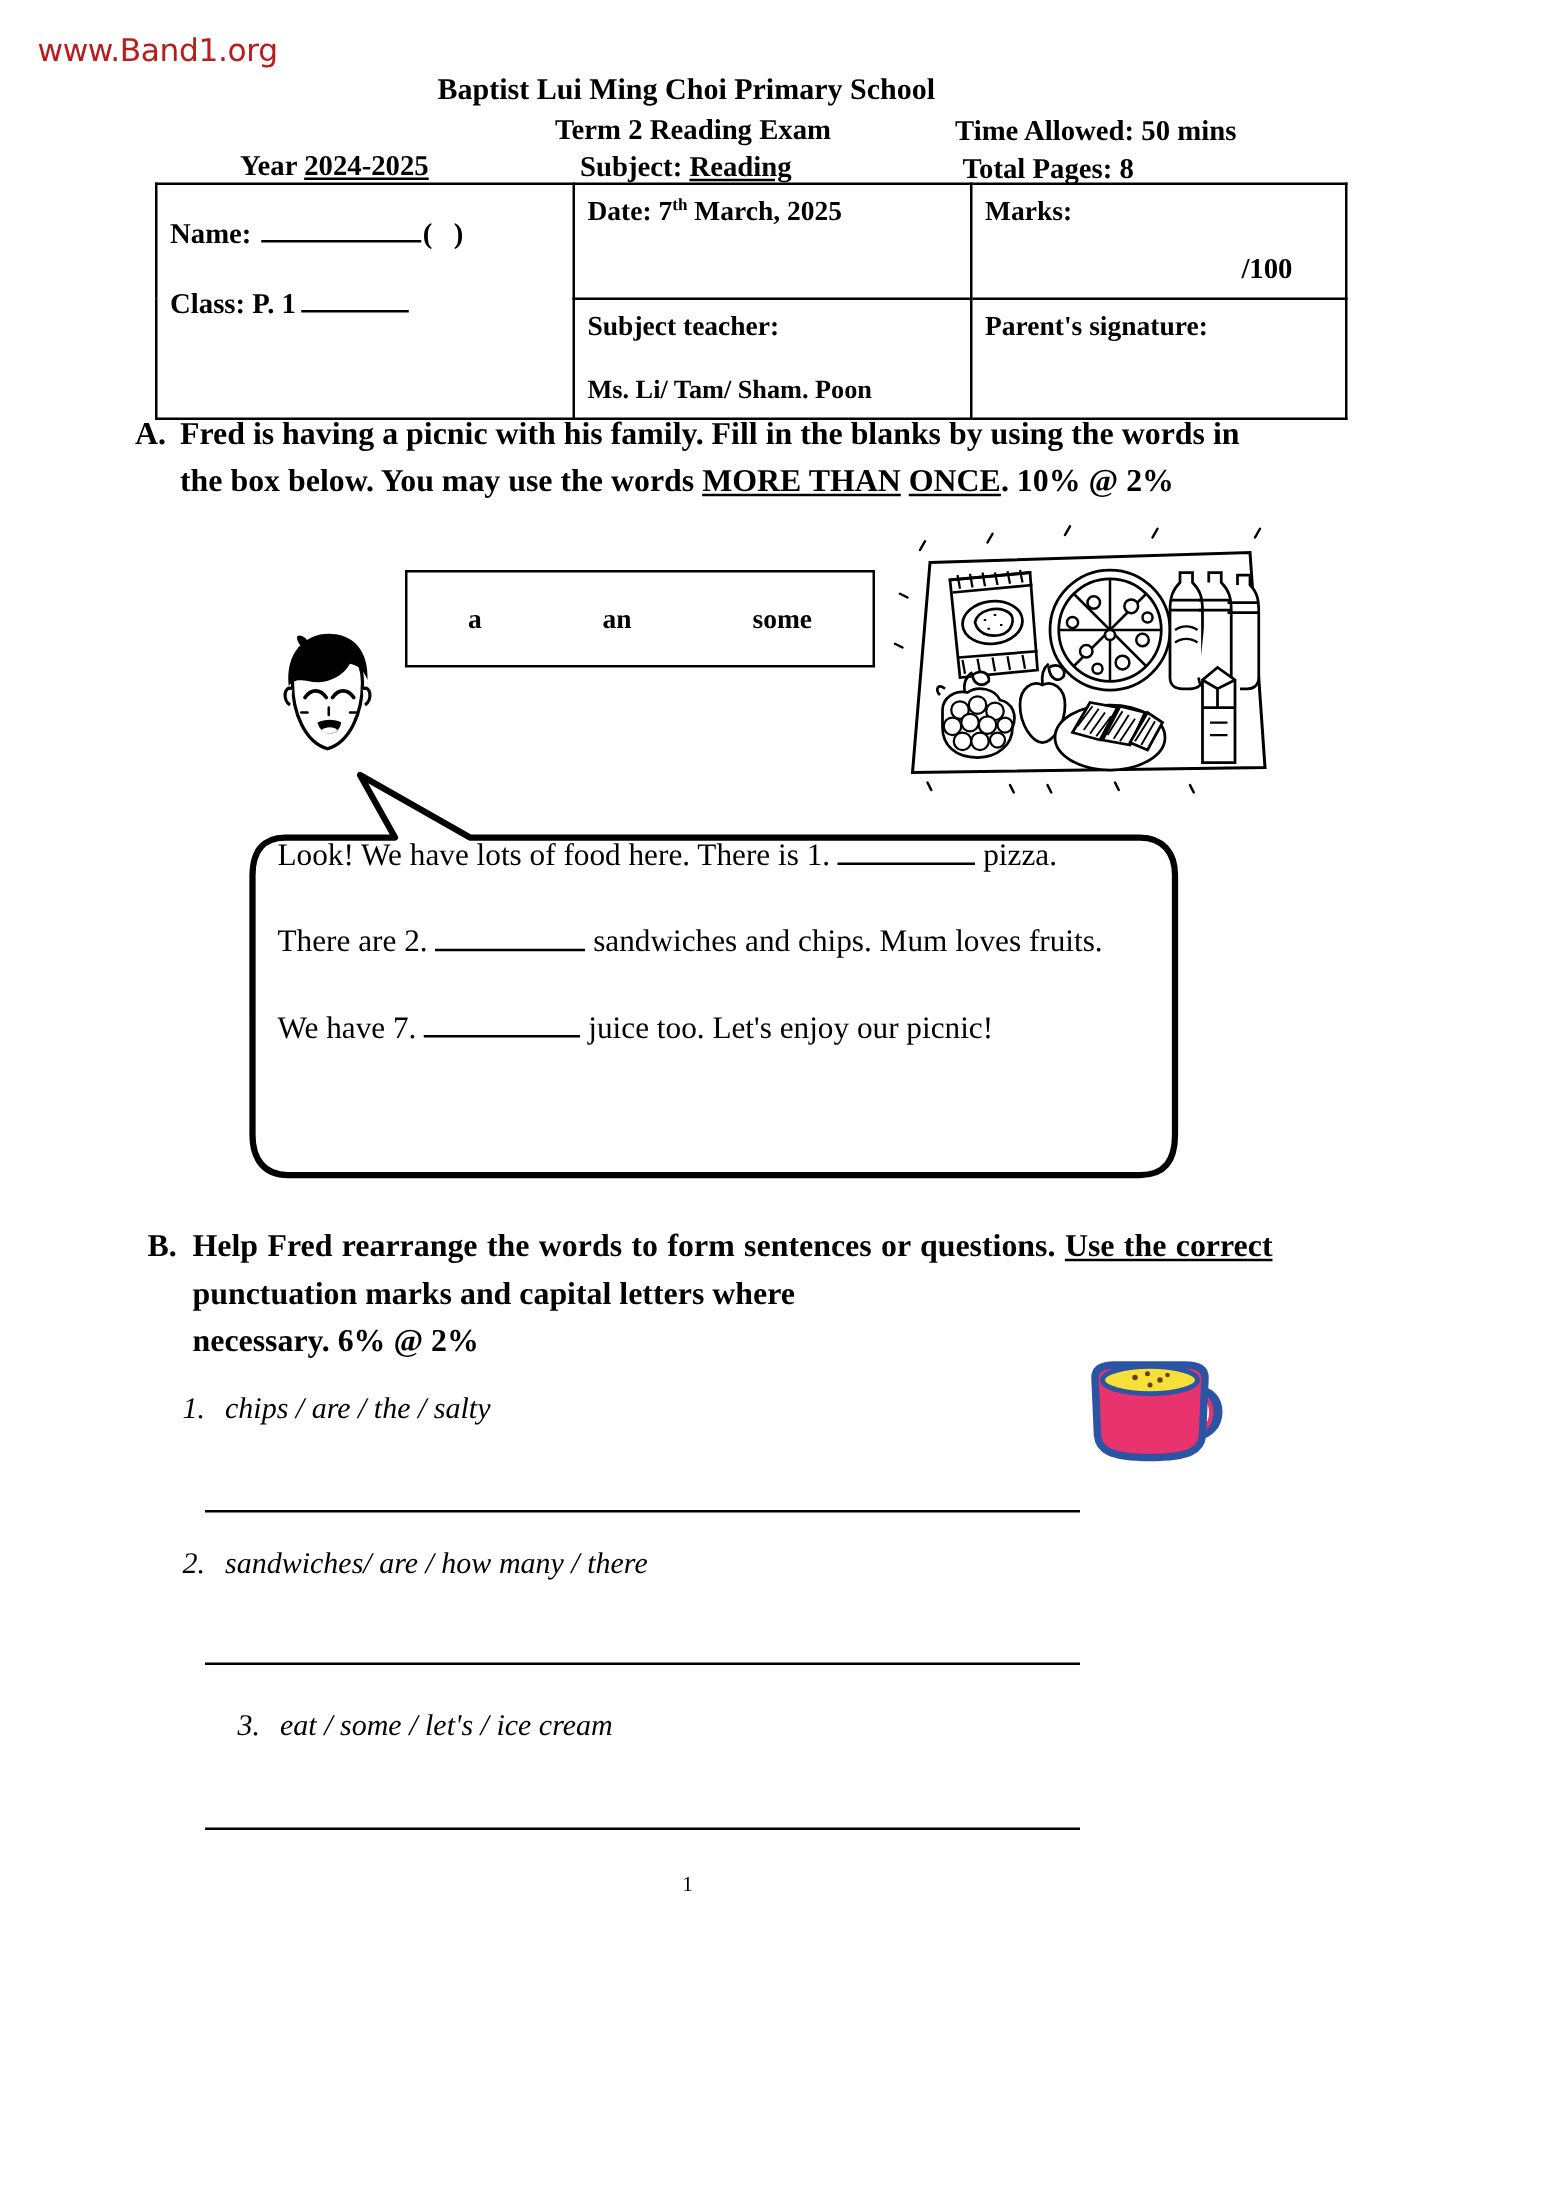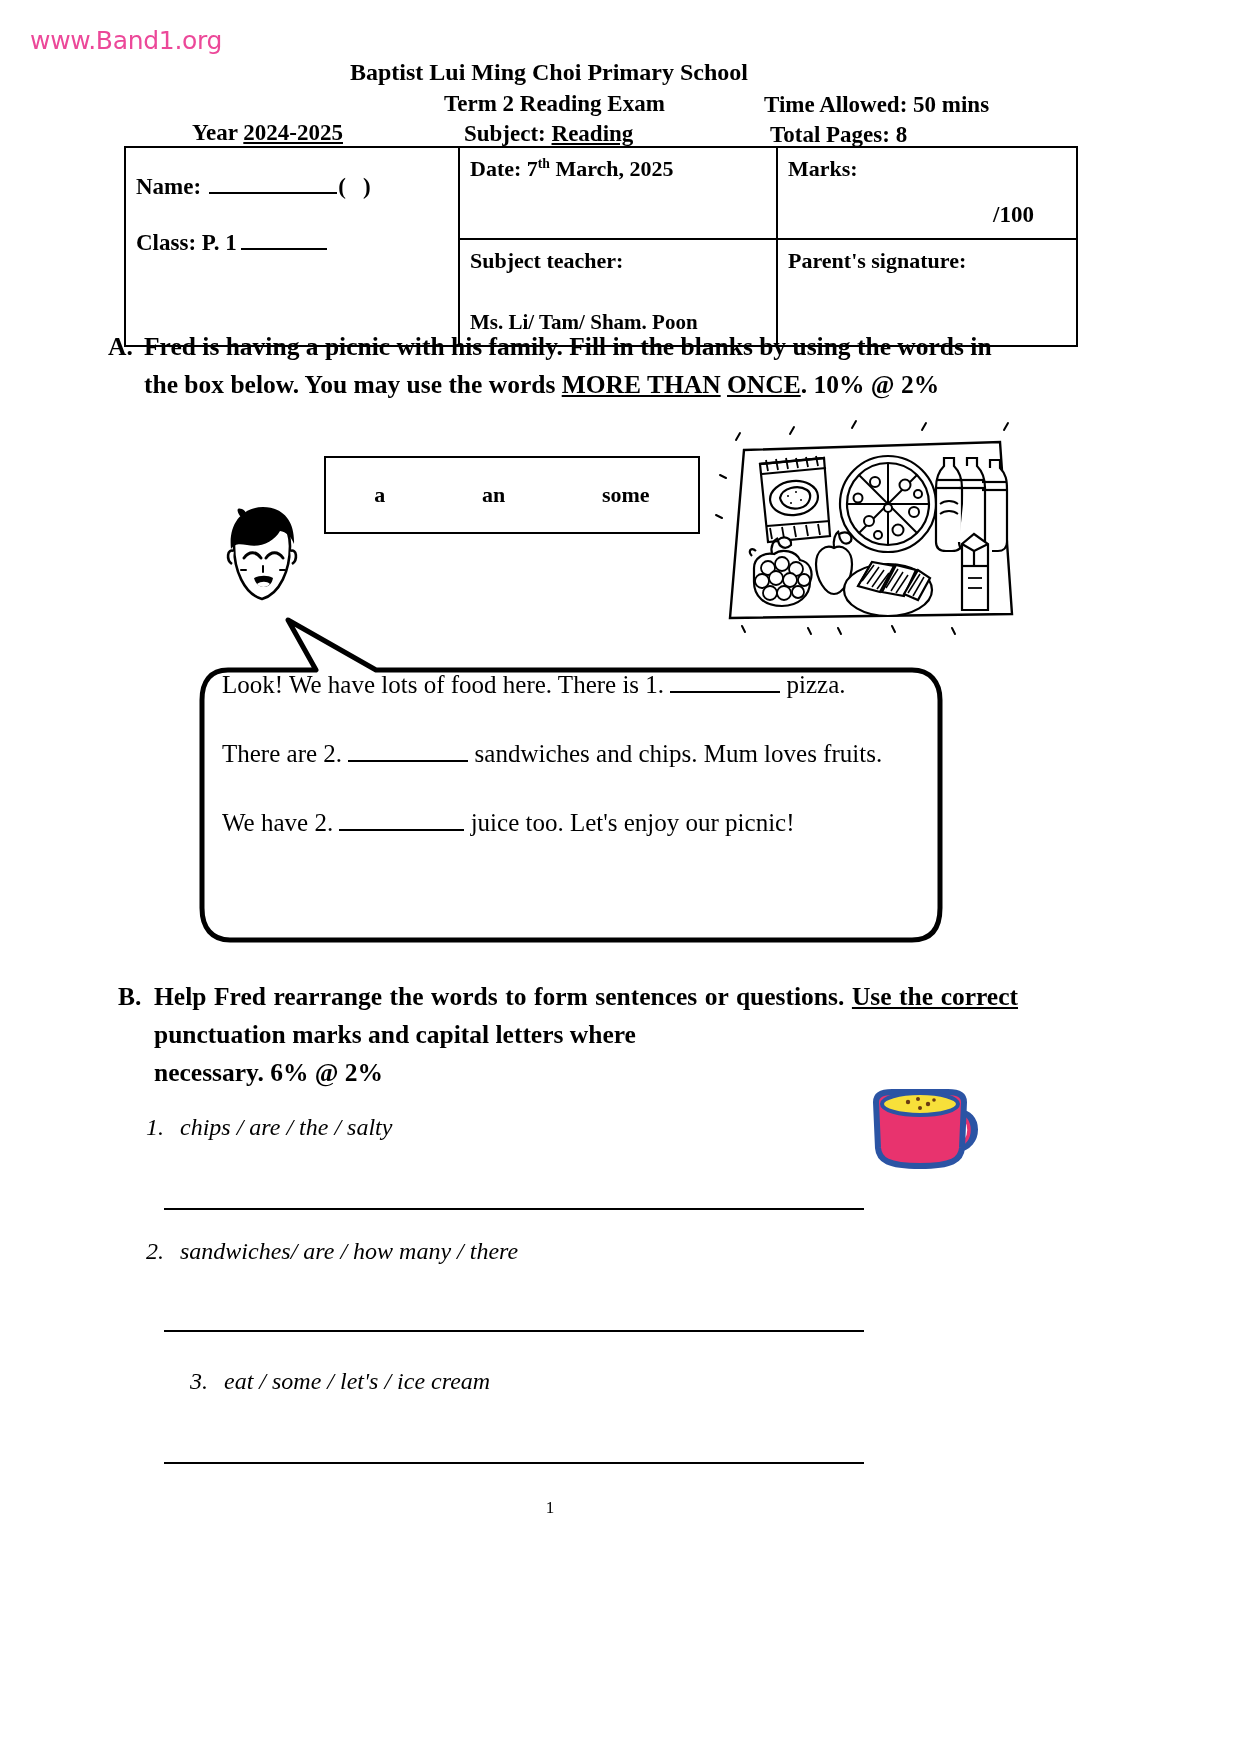--- a/index.html
+++ b/index.html
@@ -17,21 +17,21 @@
   }
 
   
   .watermark {
     position: absolute;
     left: 30px;
     top: 26px;
     font-family: "DejaVu Sans", sans-serif;
     font-size: 25px;
     letter-spacing: -0.3px;
-    color: #ec4899;
+    color: #b91c1c;
   }
 
   
   .header-wrap {
     position: absolute;
     left: 124px;
     top: 58px;
     width: 890px;
   }
   .hdr-lines {
@@ -112,21 +112,21 @@
   .bl-name  { width: 128px; margin: 0 1px 0 8px; }
   .bl-class { width: 86px;  margin-left: 4px; }
   .class-row {
     margin-top: 30px;
     margin-bottom: 12px;
     white-space: nowrap;
     font-size: 23px;
   }
   .date-cell { padding-top: 30px; height: 48px; }
   .teacher-cell { height: 74px; }
-  .teacher-name { margin-top: 36px; font-size: 21px; white-space: nowrap;}
+  .teacher-name { margin-top: 25px; font-size: 21px; white-space: nowrap;}
   .marks-slash {
     text-align: right;
     margin-top: 20px;
     padding-right: 32px;
     font-size: 23px;
   }
   sup { font-size: 0.62em; vertical-align: super; }
 
   
   .secA {
@@ -519,21 +519,21 @@
     <span>Look! We have lots of food here. There is 1.</span>
     <span class="ul-blank w110"></span>
     <span>pizza.</span>
   </div>
   <div class="bline">
     <span>There are 2.</span>
     <span class="ul-blank w120"></span>
     <span>sandwiches and chips. Mum loves fruits.</span>
   </div>
   <div class="bline">
-    <span>We have 2.</span>
+    <span>We have 7.</span>
     <span class="ul-blank w125"></span>
     <span>juice too. Let's enjoy our picnic!</span>
   </div>
 </div>
 
 <div class="secB">
   <span class="letter">B.</span>
   <div class="body">
     <span>Help Fred rearrange the words to form sentences or questions.</span>
     <span class="u">Use the correct</span><span> punctuation marks and capital letters where</span>

